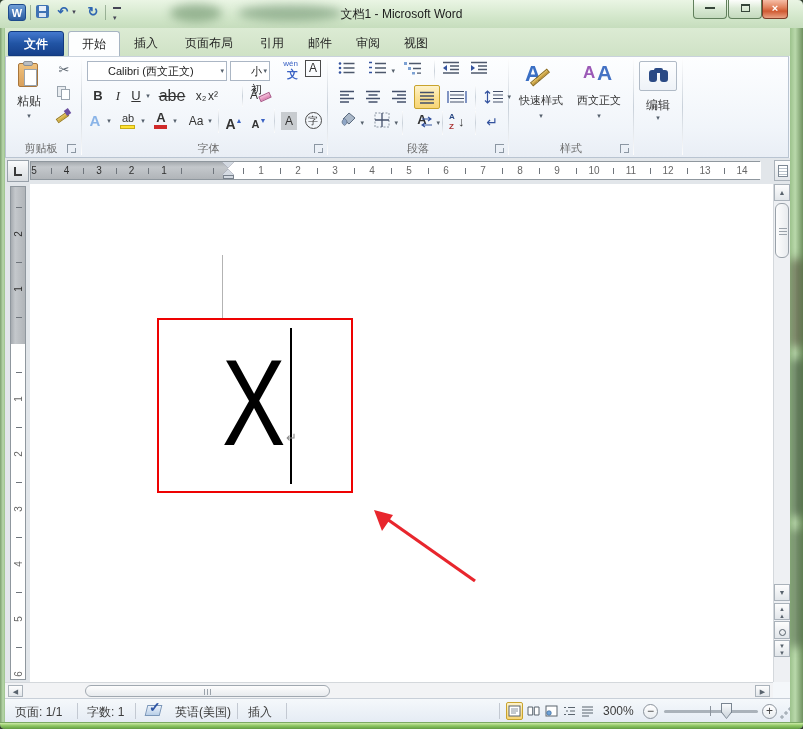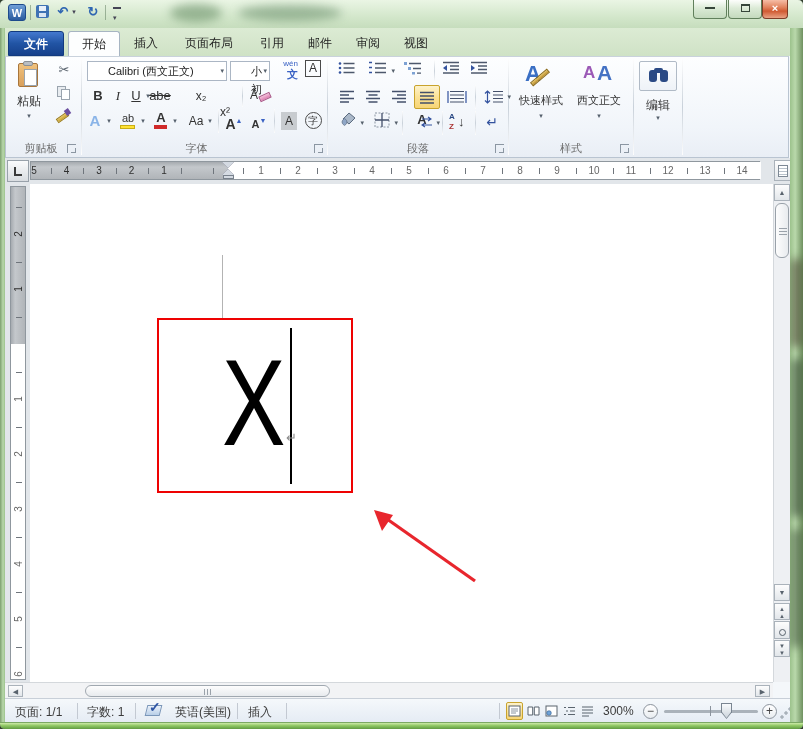--- a/index.html
+++ b/index.html
@@ -129,20 +129,21 @@
       <span class="abs" style="left:4px;top:9px;width:7px;height:4px;background:#dce6f2;"></span>
     </div>
     <div class="qat-btn" style="left:55px;width:16px;font-weight:bold;">↶</div>
     <div class="qat-btn" style="left:70px;width:8px;font-size:7px;color:#445;">▾</div>
     <div class="qat-btn" style="left:85px;width:16px;font-weight:bold;">↻</div>
     <div class="abs" style="left:105px;top:5px;width:1px;height:15px;background:rgba(90,120,90,.5);"></div>
     <div class="qat-btn" style="left:110px;width:14px;color:#445;">
       <span class="abs" style="left:3px;top:3px;width:8px;height:2px;background:#445;"></span>
       <span class="abs" style="left:3px;top:6px;font-size:7px;">▾</span>
     </div>
+    <div class="abs" style="left:0;top:6px;width:803px;text-align:center;font-size:12px;color:#1c1c1c;">文档1 - Microsoft Word</div>
     <div class="cap-btn" style="left:693px;width:34px;">
       <span style="display:inline-block;width:10px;border-bottom:2px solid #36453a;margin-bottom:3px;"></span>
     </div>
     <div class="cap-btn" style="left:728px;width:34px;">
       <span style="display:inline-block;width:9px;height:8px;border:1px solid #36453a;border-top:2px solid #36453a;margin-top:4px;"></span>
     </div>
     <div class="cap-btn cap-close" style="left:762px;width:26px;">
       <span>×</span>
     </div>
   </div>
@@ -202,23 +203,23 @@
       <span class="abs" style="left:0;top:0px;width:24px;font-size:8px;">wén</span>
       <span class="abs" style="left:0;top:8px;width:24px;font-size:11px;font-weight:bold;">文</span>
     </div>
     <div class="rbtn" style="left:296px;top:3px;width:22px;height:20px;">
       <span style="display:inline-block;width:16px;height:17px;border:1px solid #4a4a4a;font-size:12px;line-height:15px;">A</span>
     </div>
     <div class="rbtn" style="left:83px;top:29px;width:18px;height:20px;font-weight:bold;font-size:13px;line-height:20px;">B</div>
     <div class="rbtn" style="left:105px;top:29px;width:14px;height:20px;font-style:italic;font-size:13px;line-height:20px;font-family:'Liberation Serif',serif;">I</div>
     <div class="rbtn" style="left:122px;top:29px;width:16px;height:20px;text-decoration:underline;font-size:13px;line-height:20px;">U</div>
     <div class="rbtn dd" style="left:138px;top:36px;width:8px;">▾</div>
-    <div class="rbtn" style="left:140px;top:29px;width:28px;height:20px;text-decoration:line-through;font-size:13px;line-height:20px;">abe</div>
+    <div class="rbtn" style="left:152px;top:29px;width:28px;height:20px;text-decoration:line-through;font-size:16px;line-height:20px;">abe</div>
     <div class="rbtn" style="left:185px;top:29px;width:20px;height:20px;font-size:12px;line-height:20px;">x₂</div>
-    <div class="rbtn" style="left:209px;top:29px;width:20px;height:20px;font-size:12px;line-height:20px;margin-top:16px;">x²</div>
+    <div class="rbtn" style="left:197px;top:29px;width:20px;height:20px;font-size:12px;line-height:20px;">x²</div>
     <div class="gsep" style="left:236px;top:28px;height:22px;"></div>
     <div class="rbtn" style="left:242px;top:29px;width:26px;height:20px;">
       <span class="abs" style="left:2px;top:2px;font-size:12px;color:#333;">A</span>
       <span class="abs" style="left:11px;top:8px;width:12px;height:6px;background:linear-gradient(#f4c0d9,#dd7fb2);border:1px solid #a85585;transform:rotate(-25deg);"></span>
     </div>
     <div class="rbtn" style="left:79px;top:53px;width:20px;height:22px;font-size:15px;font-weight:bold;color:#8ab4e8;line-height:22px;">A</div>
     <div class="rbtn dd" style="left:99px;top:61px;width:8px;">▾</div>
     <div class="rbtn" style="left:111px;top:53px;width:22px;height:22px;font-size:11px;line-height:16px;">
       <span>ab</span>
       <span class="abs" style="left:3px;top:15px;width:15px;height:4px;background:#ffe234;border:1px solid #c9ae14;"></span>
@@ -238,21 +239,21 @@
     <div class="rbtn" style="left:242px;top:53px;width:22px;height:22px;font-size:11px;font-weight:bold;line-height:22px;">
       <span>A</span><span style="font-size:7px;vertical-align:super;color:#3a62c4;">▼</span>
     </div>
     <div class="gsep" style="left:268px;top:52px;height:24px;"></div>
     <div class="rbtn" style="left:273px;top:53px;width:20px;height:22px;">
       <span style="display:inline-block;width:16px;height:18px;background:#c8ccd0;font-size:12px;line-height:18px;margin-top:2px;">A</span>
     </div>
     <div class="rbtn" style="left:296px;top:53px;width:22px;height:22px;">
       <span style="display:inline-block;width:17px;height:17px;border:1px solid #4a4a4a;border-radius:50%;font-size:10px;line-height:16px;margin-top:2px;">字</span>
     </div>
-    <div class="grp-label" style="left:68px;width:245px;">字体</div>
+    <div class="grp-label" style="left:80px;width:245px;">字体</div>
     <div class="launcher" style="left:308px;"></div>
 
     <div class="rbtn" style="left:328px;top:4px;width:26px;height:20px;">
       <svg class="mi" width="18" height="14" viewBox="0 0 18 14">
         <circle cx="2" cy="2.5" r="1.3" fill="#33529e"></circle>
           <circle cx="2" cy="7" r="1.3" fill="#33529e"></circle>
           <circle cx="2" cy="11.5" r="1.3" fill="#33529e"></circle>
         <path d="M5.5 2.5h11M5.5 7h11M5.5 11.5h11" stroke="#4d586c" stroke-width="1.3"></path>
         </svg>
     </div>

